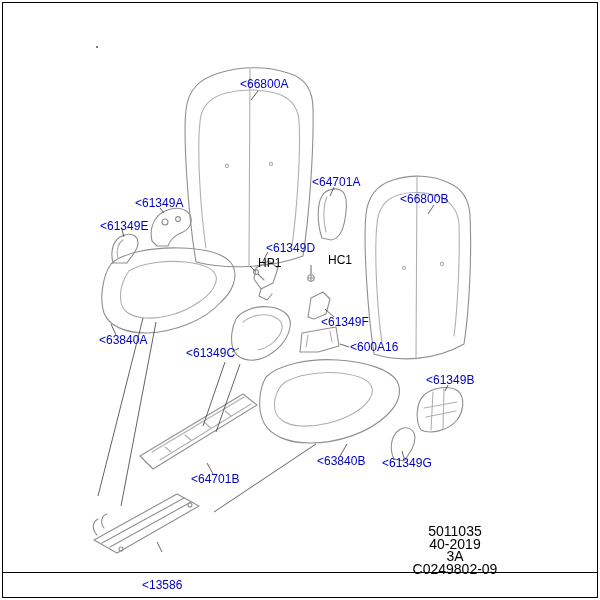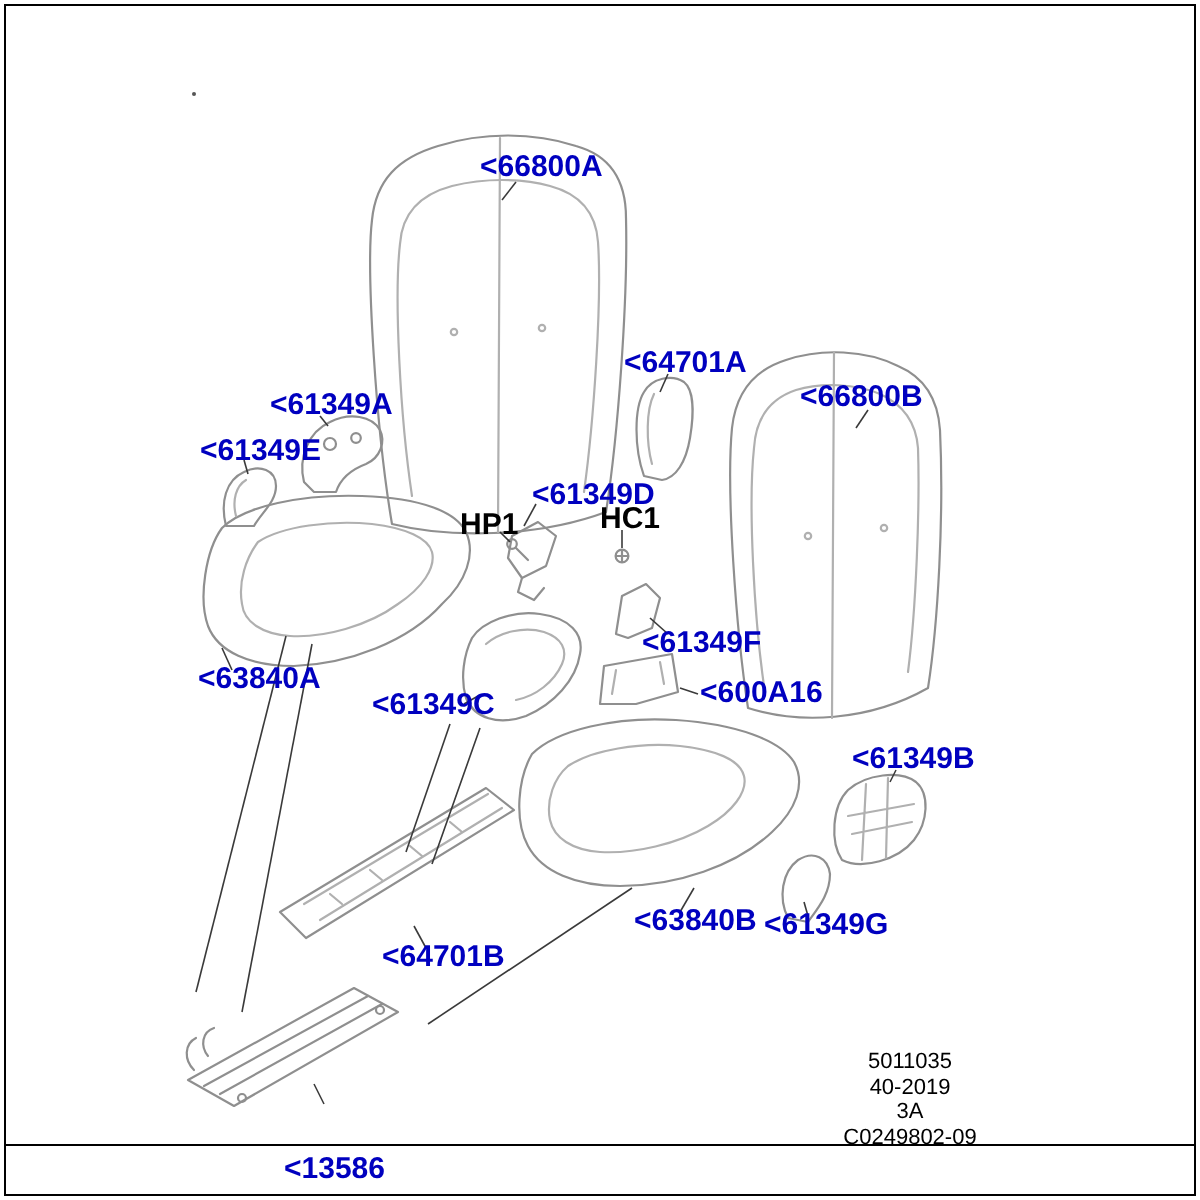--- a/index.html
+++ b/index.html
@@ -1,30 +1,30 @@
 <!DOCTYPE html>
 <html style="--label: #0000bf; --hardware-label: #000000; --line-art: #8f8f8f;"><head>
 <meta charset="utf-8">
 <style>
   html,body{margin:0;padding:0;background:#fff;}
   .page{position:relative;width:600px;height:600px;background:#fff;overflow:hidden;
         font-family:"Liberation Sans",sans-serif;}
   .frame{position:absolute;inset:2px;border:1px solid #000;pointer-events:none;}
   .art{position:absolute;left:0;top:0;width:600px;height:600px;}
-  .lbl{position:absolute;font-size:15px;font-weight:700;color:var(--label,#0000bf);
+  .lbl{position:absolute;font-size:12px;font-weight:400;color:var(--label,#0000bf);
        white-space:nowrap;cursor:pointer;line-height:10px;}
-  .lbl.hw{color:var(--hardware-label,#000);cursor:default;}
+  .lbl.hw{color:var(--hardware-label,#000);cursor:default;margin-left:28px;}
   .l0{left:240px;top:79px}  .l1{left:312px;top:177px} .l2{left:400px;top:194px}
   .l3{left:135px;top:198px} .l4{left:100px;top:221px} .l5{left:266px;top:243px}
   .l6{left:230px;top:258px} .l7{left:300px;top:255px} .l8{left:321px;top:317px}
   .l9{left:99px;top:335px}  .l10{left:186px;top:348px}.l11{left:350px;top:342px}
   .l12{left:426px;top:375px}.l13{left:317px;top:456px}.l14{left:382px;top:458px}
   .l15{left:191px;top:474px}.l16{left:142px;top:580px}
   .docinfo{position:absolute;left:405px;top:525px;width:100px;text-align:center;
-           font-size:11px;color:#000;line-height:12.5px;}
+           font-size:14px;color:#000;line-height:12.5px;}
   .divider{position:absolute;left:2px;right:2px;top:572px;border-top:1px solid #000;}
   .copyright{position:absolute;left:0;top:577px;width:600px;text-align:center;
              font-size:9px;color:#000;}
 </style>
 </head>
 <body>
 
 <div class="page">
   <div class="frame"></div>
 

